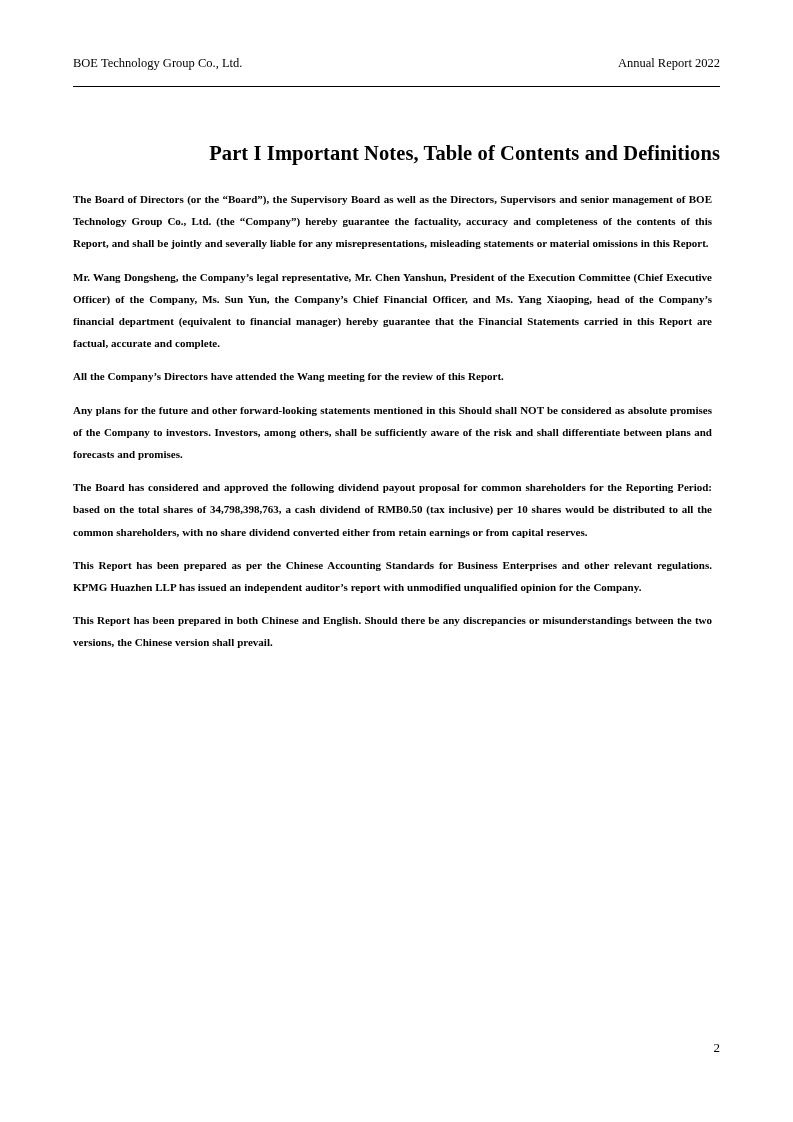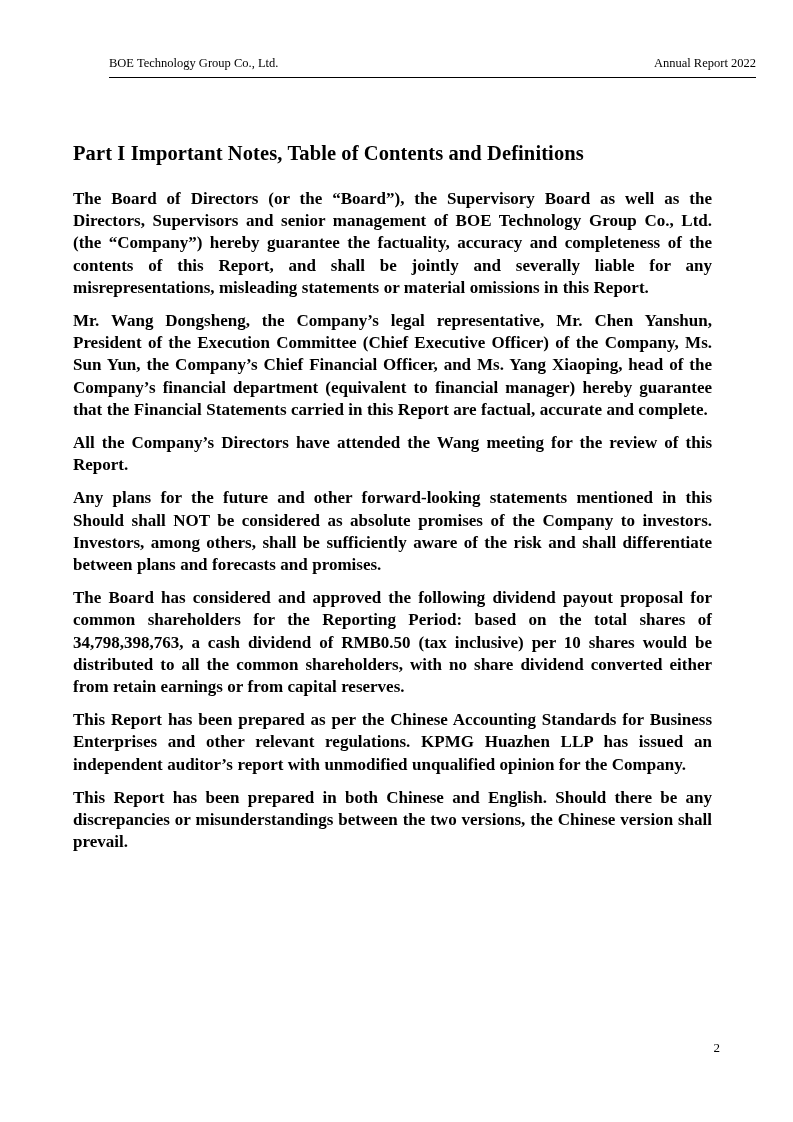--- a/index.html
+++ b/index.html
@@ -25,51 +25,50 @@
     position: absolute;
     left: 73px;
     top: 56px;
     width: 647px;
     display: flex;
     justify-content: space-between;
     align-items: baseline;
     font-size: 12.5px;
     line-height: 15px;
     border-bottom: 1.2px solid #000000;
-    padding-bottom: 6px;
-    margin-left: 36px;
+    padding-bottom: 15px;
   }
   .page-header .hdr-left,
   .page-header .hdr-right {
     white-space: nowrap;
   }
 
   
   .doc-title {
     position: absolute;
     left: 73px;
     top: 126px;
     width: 647px;
-    text-align: left;
+    text-align: right;
     font-size: 20.5px;
     font-weight: bold;
     line-height: 26px;
     letter-spacing: 0.1px;
   }
 
   
   .body-block {
     position: absolute;
     left: 73px;
     top: 188px;
     width: 647px;
   }
   p.para {
     margin: 0 8px 11px 0;
-    font-size: 17px;
+    font-size: 11px;
     font-weight: bold;
     line-height: 22.2px;
     text-align: justify;
     text-justify: inter-word;
     word-spacing: 0.2px;
   }
   p.para:last-child {
     margin-bottom: 0;
   }
 

